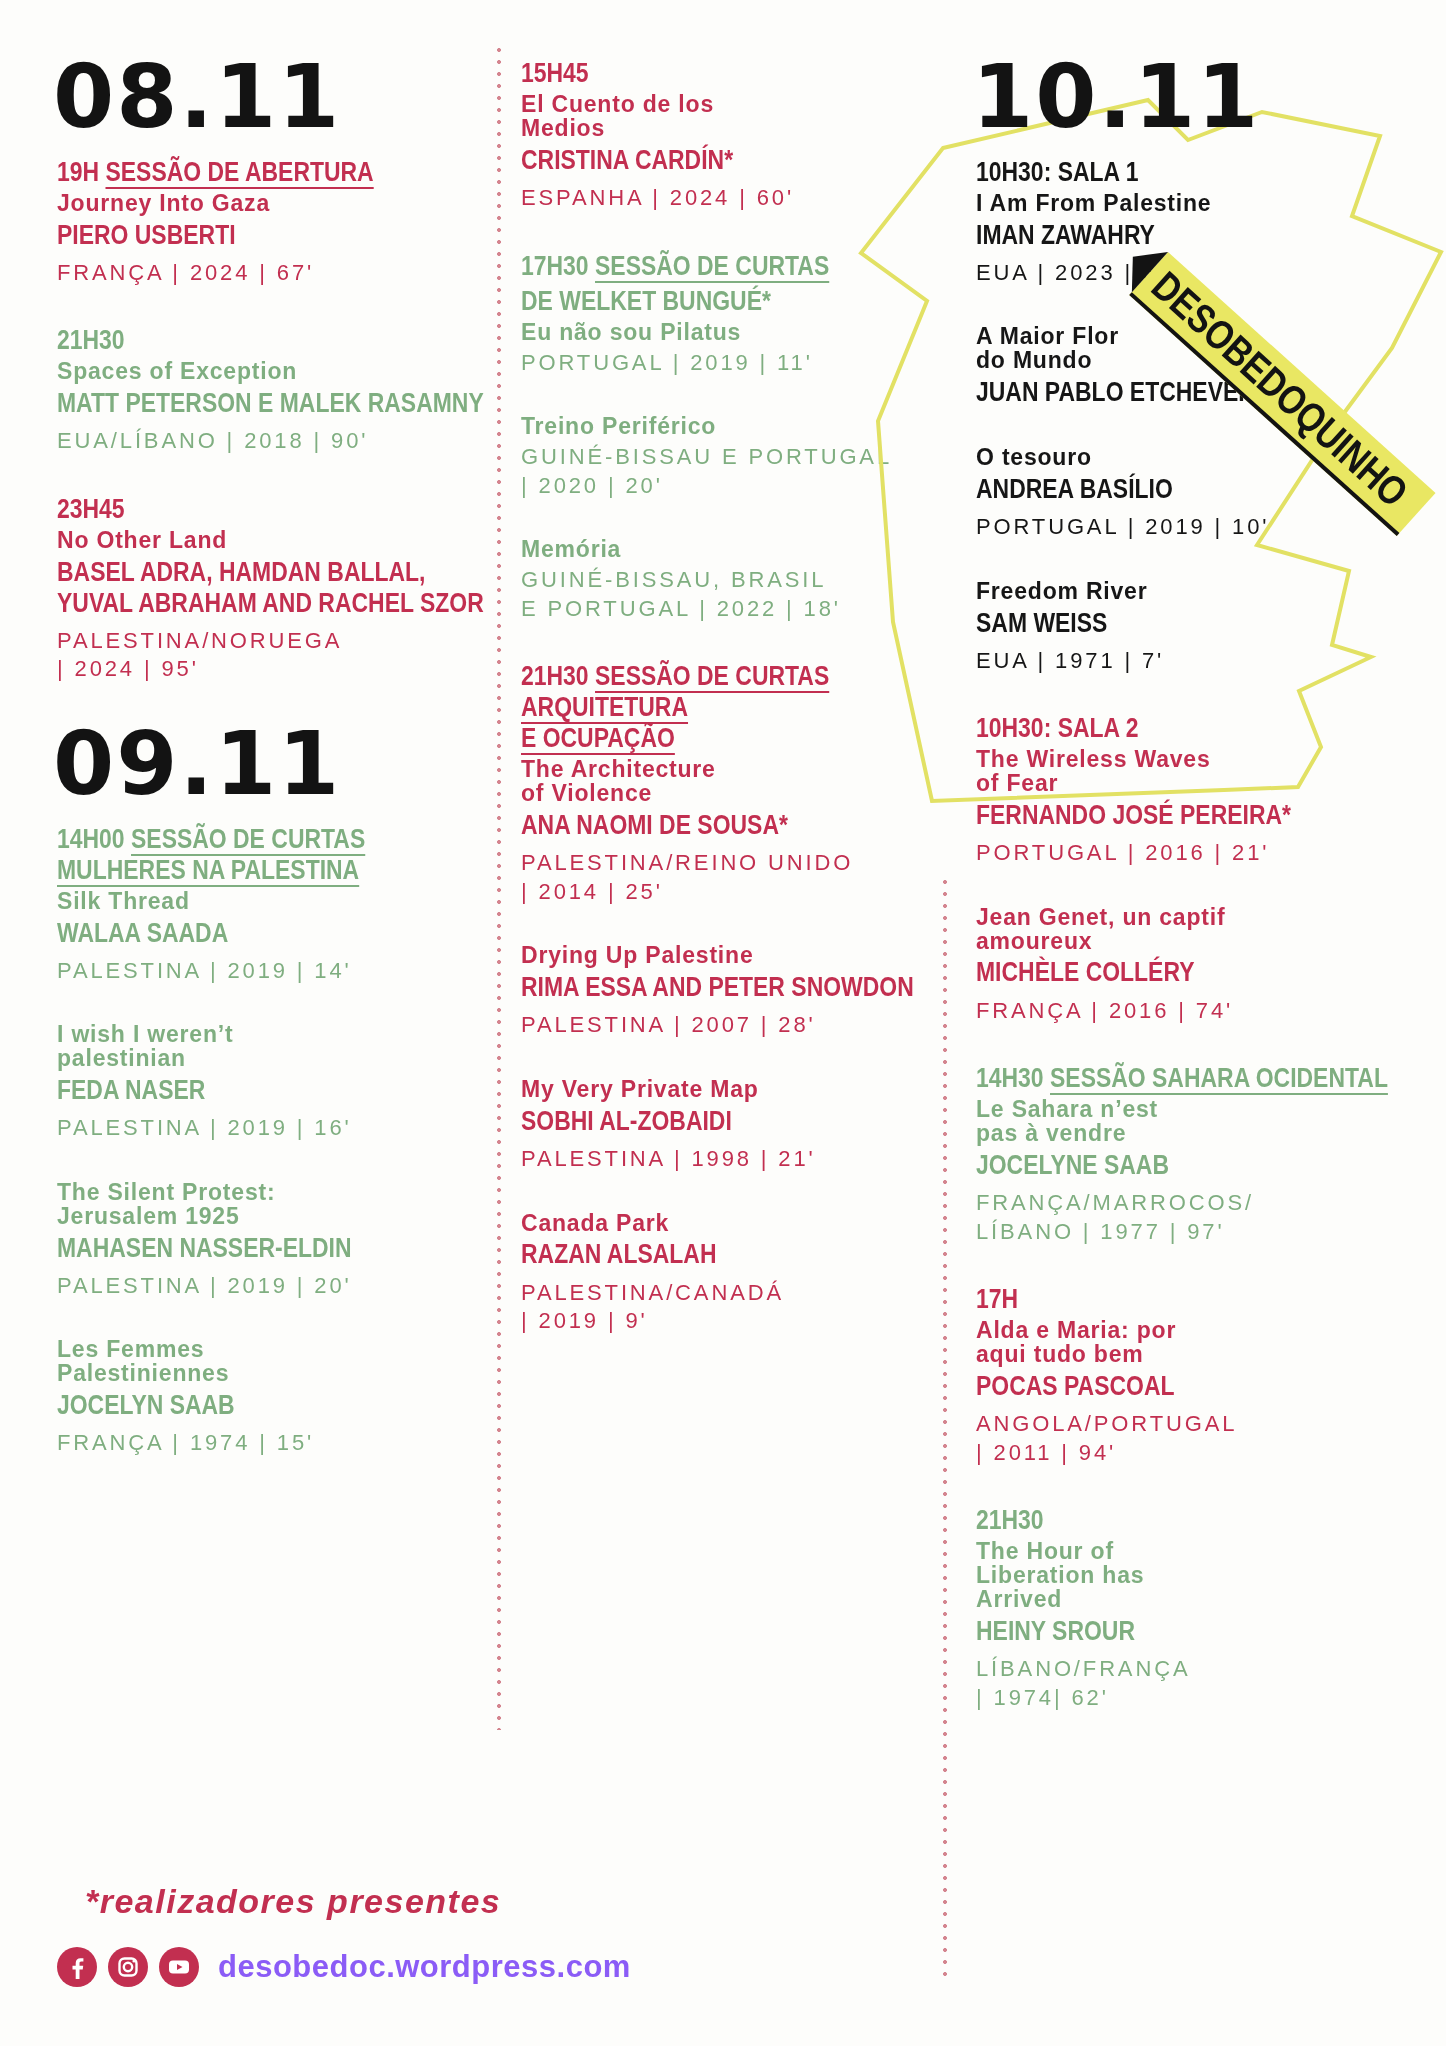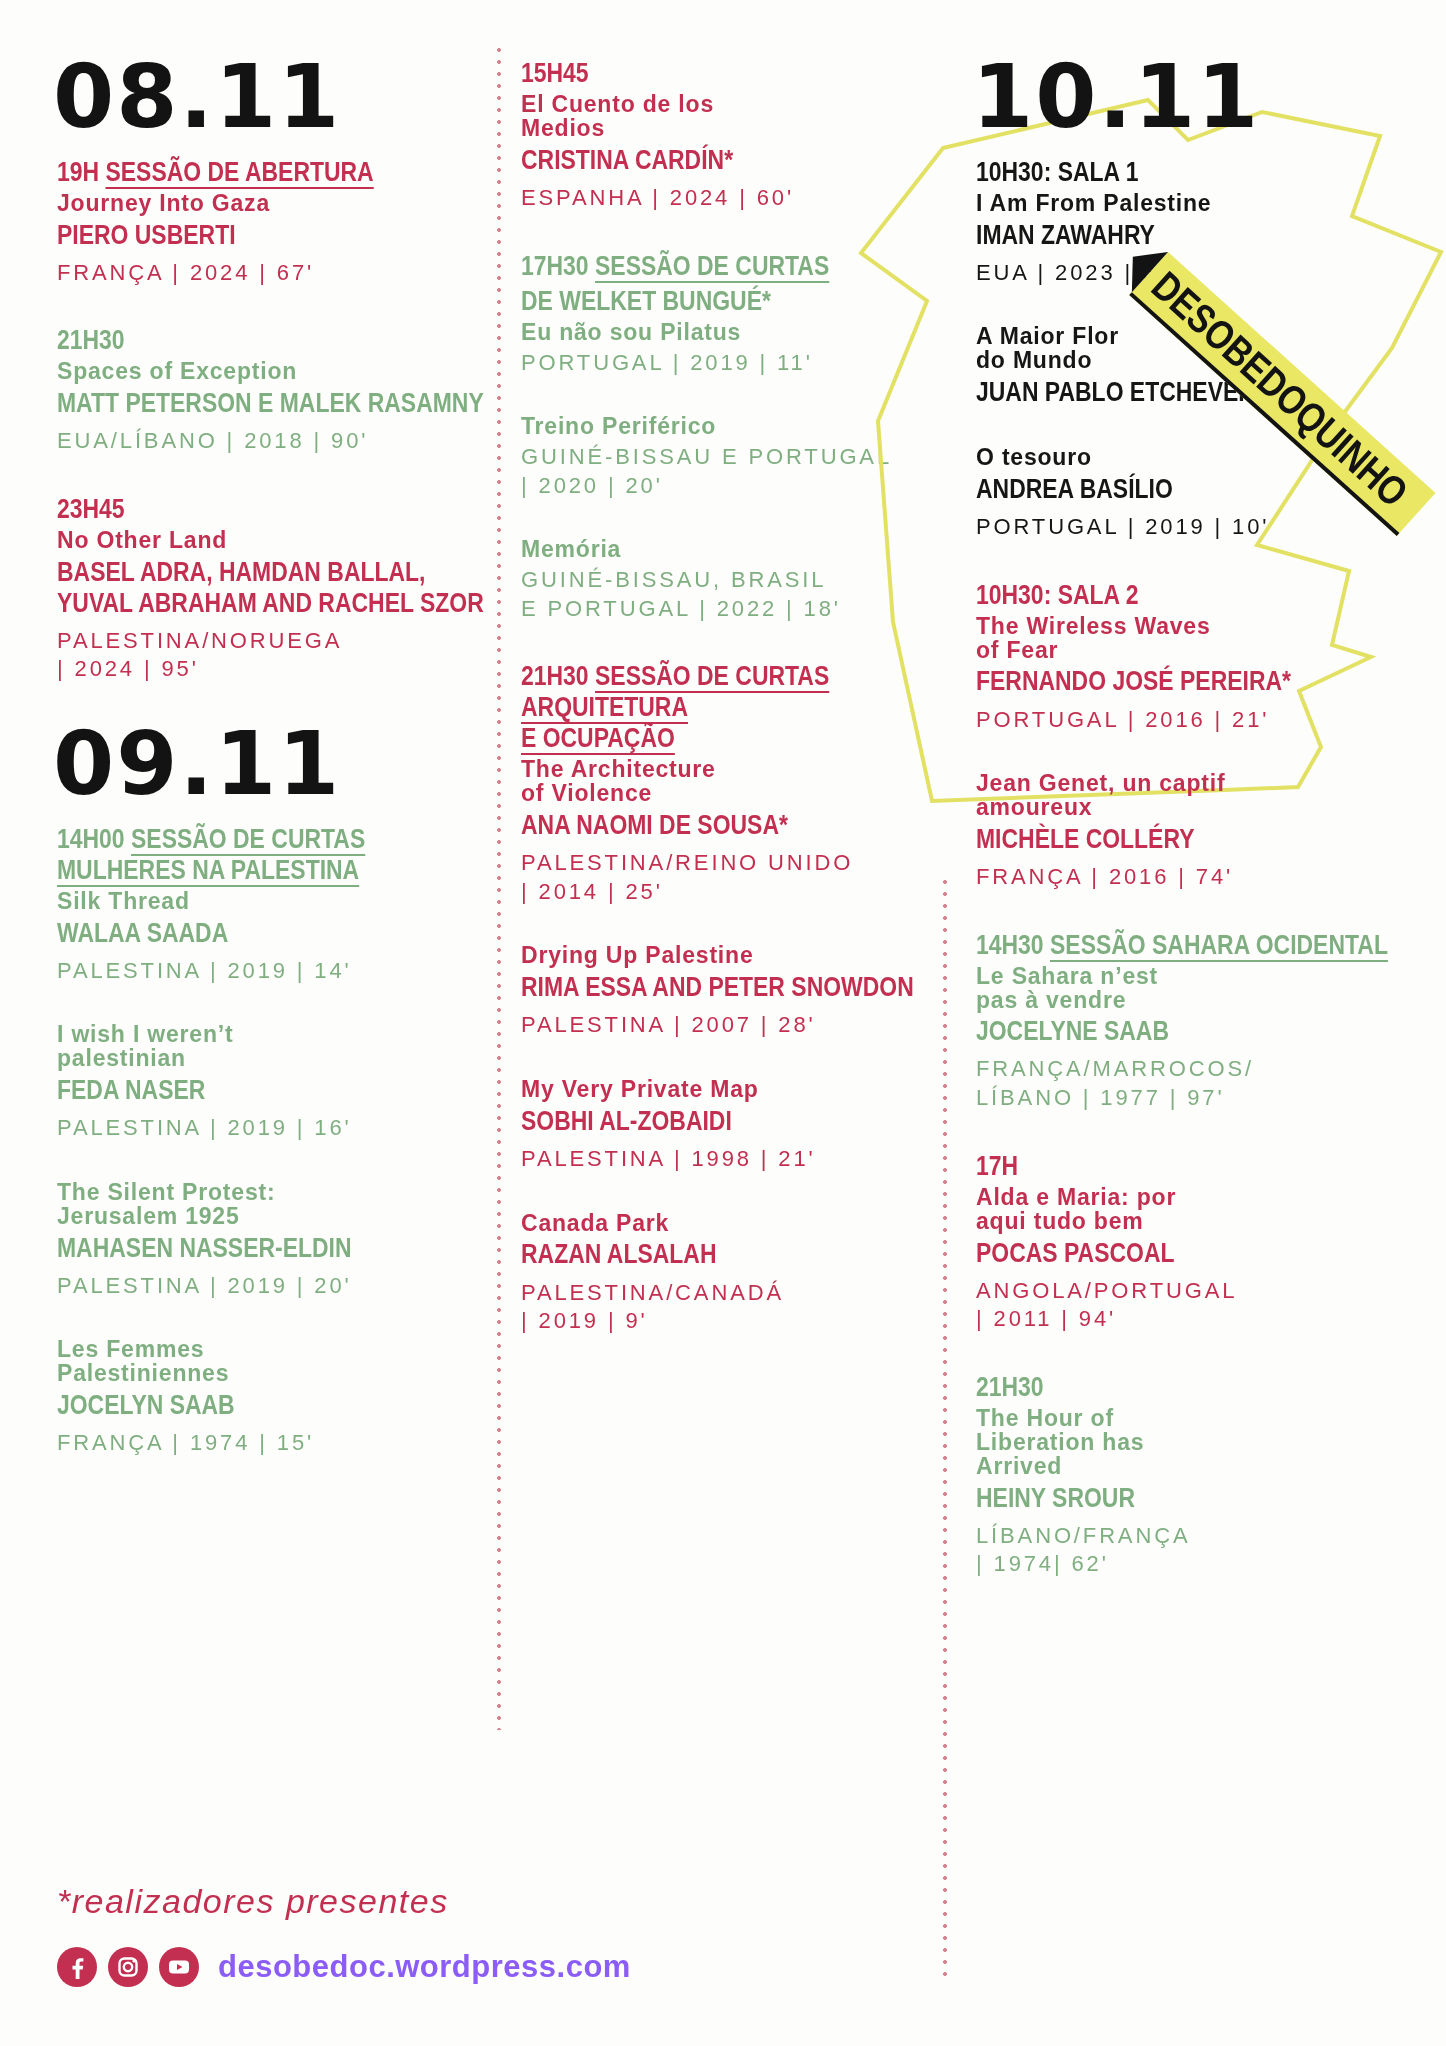--- a/index.html
+++ b/index.html
@@ -68,22 +68,22 @@
     border-top:27px solid transparent;border-bottom:27px solid transparent;
     border-right:23px solid #131313;
   }
   #ribbon .ribbon-text{
     display:inline-block;color:#131313;font-weight:bold;font-size:41px;
     line-height:54px;padding-left:14px;letter-spacing:0;
     transform:scaleX(.82);transform-origin:0 0;white-space:nowrap;
   }
   #footer{position:absolute;left:57px;top:1882px;z-index:2;}
   #footer-note{
-    font-style:italic;font-weight:normal;font-size:34px;color:#c22f50;
-    letter-spacing:1.5px;margin-bottom:26px;
+    font-style:italic;font-weight:bold;font-size:34px;color:#c22f50;
+    letter-spacing:1.5px;margin-bottom:26px;margin-left:28px;
   }
   #social-row{display:flex;align-items:center;gap:11px;}
   .sicon{width:40px;height:40px;display:block;}
   #website{
     font-weight:bold;font-size:31px;color:#8b5cf6;margin-left:8px;
     letter-spacing:.5px;
   }
 </style>
 </head>
 <body>
@@ -231,20 +231,25 @@
 do Mundo</div>
     <div class="director">JUAN PABLO ETCHEVERRY</div>
   </div>
 
   <div class="entry black">
     <div class="title">O tesouro</div>
     <div class="director">ANDREA BASÍLIO</div>
     <div class="meta">PORTUGAL | 2019 | 10'</div>
   </div>
 
+  <div class="entry black">
+    <div class="title">Freedom River</div>
+    <div class="director">SAM WEISS</div>
+    <div class="meta">EUA | 1971 | 7'</div>
+  </div>
 
   <div class="entry red gap-top">
     <div class="time-line">10H30: SALA 2</div>
     <div class="title">The Wireless Waves
 of Fear</div>
     <div class="director">FERNANDO JOSÉ PEREIRA*</div>
     <div class="meta">PORTUGAL | 2016 | 21'</div>
   </div>
 
   <div class="entry red">

